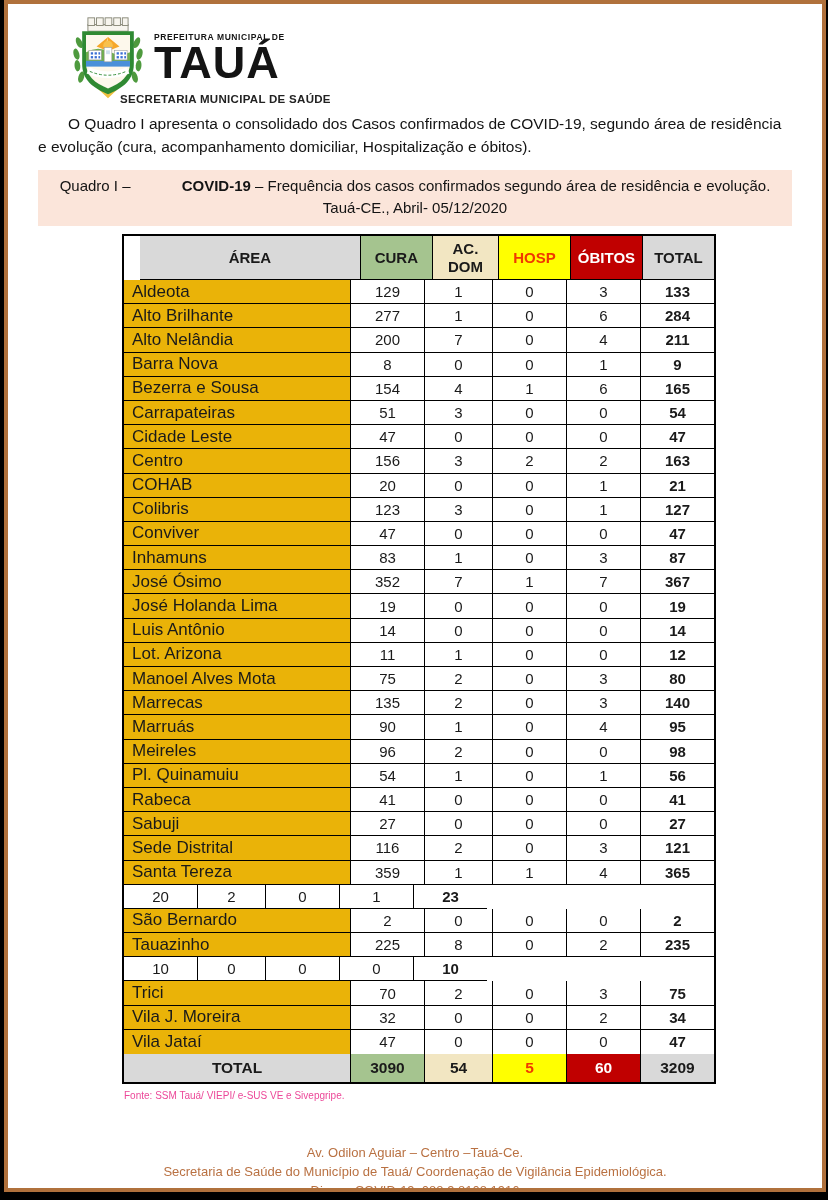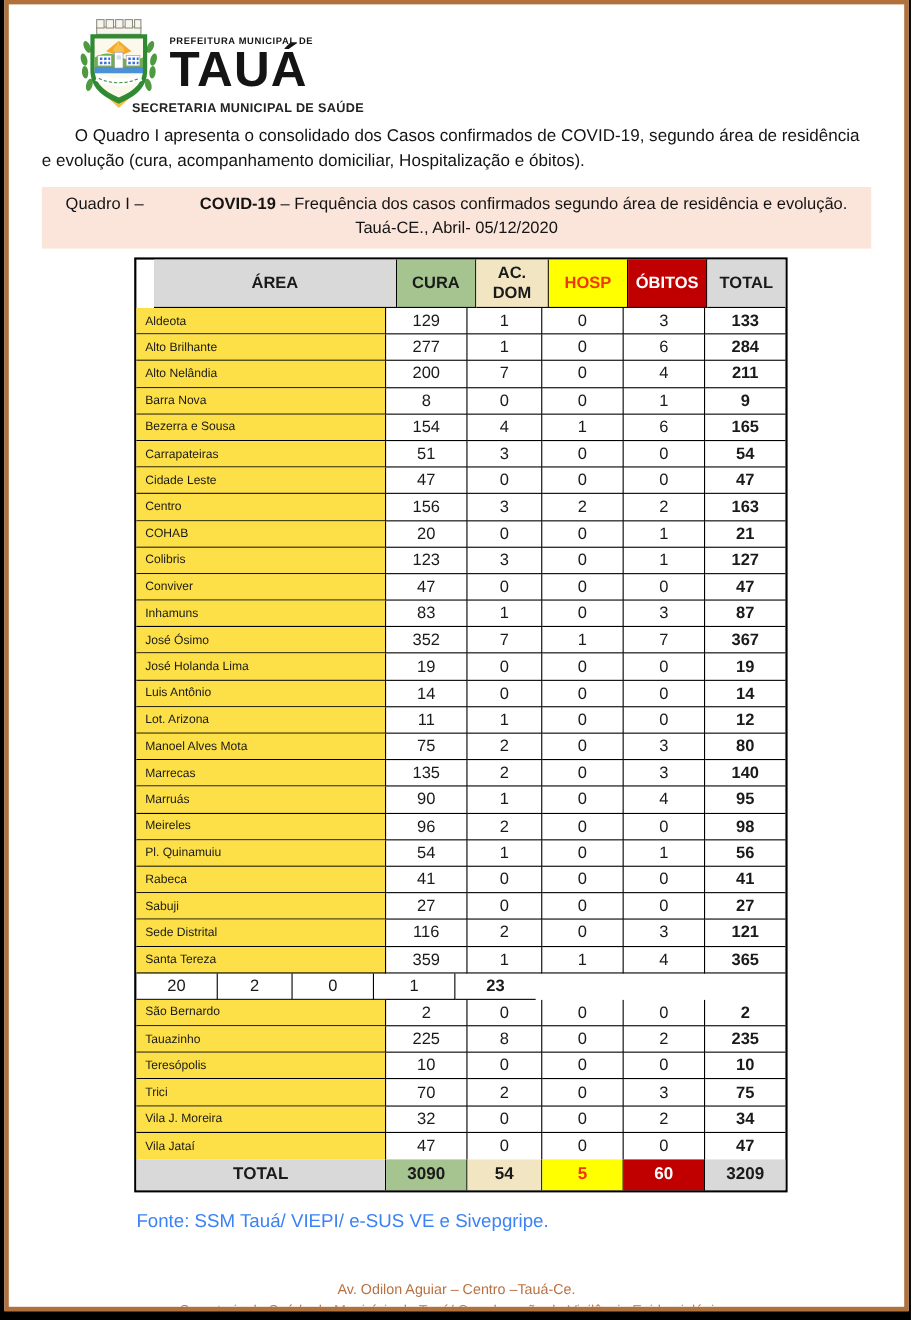--- a/index.html
+++ b/index.html
@@ -33,36 +33,36 @@
   .tbl { margin:8px 0 0 114px; width:594px; border:2px solid #000; }
   .t-row { display:flex; height:24.2px; }
   .t-row-header { display:flex; height:44px; }
   .t-row-total { display:flex; height:28px; }
   .cell {
     border-right:1px solid #000; border-bottom:1px solid #000;
     display:flex; align-items:center; justify-content:center;
     font-size:15px; overflow:hidden;
   }
   .t-row-total .cell, .t-row:last-of-type .cell { border-bottom:none; }
-  .c0 { width:227px; justify-content:flex-start; padding-left:8px; background:#fde047; font-size:11px; }
+  .c0 { width:227px; justify-content:flex-start; padding-left:8px; background:#eab308; font-size:17px; }
   .c1 { width:74px; } .c2 { width:68px; } .c3 { width:74px; } .c4 { width:74px; }
   .c5 { width:73px; border-right:none; font-weight:bold; }
   .t-row-header .cell { font-weight:bold; text-align:center; line-height:1.15; white-space:pre-line; }
   .t-row-header .c0 { justify-content:center; padding-left:0; background:#d9d9d9; font-size:15px;margin-left:16px; }
   .bg-cura { background:#a5c48f; }
   .bg-acdom { background:#f2e6c2; }
   .bg-hosp { background:#ffff00; }
   .bg-obitos { background:#c00000; }
   .bg-gray { background:#d9d9d9; }
   .tx-hosp { color:#f03800; }
   .tx-white { color:#ffffff; }
   .t-row-total .cell { font-weight:bold; font-size:15.5px; }
   .t-row-total .c0 { justify-content:center; padding-left:0; }
 
-  .fonte { margin:16px 0 0 116px; font-size:17px; color:#3b82f6; }
+  .fonte { margin:6px 0 0 116px; font-size:10px; color:#ec4899; }
 
   .footer { margin-top:42px; text-align:center; color:#b97142; font-size:13px; line-height:19px; }
 </style>
 </head>
 <body>
 
 <div class="frame">
   <div class="page">
 
     <div class="header">
@@ -365,21 +365,20 @@
           </div>
           <div class="t-row">
             <div class="cell c0">Tauazinho</div>
             <div class="cell c1">225</div>
             <div class="cell c2">8</div>
             <div class="cell c3">0</div>
             <div class="cell c4">2</div>
             <div class="cell c5">235</div>
           </div>
           <div class="t-row">
-            <div class="cell c0">Teresópolis</div>
             <div class="cell c1">10</div>
             <div class="cell c2">0</div>
             <div class="cell c3">0</div>
             <div class="cell c4">0</div>
             <div class="cell c5">10</div>
           </div>
           <div class="t-row">
             <div class="cell c0">Trici</div>
             <div class="cell c1">70</div>
             <div class="cell c2">2</div>

